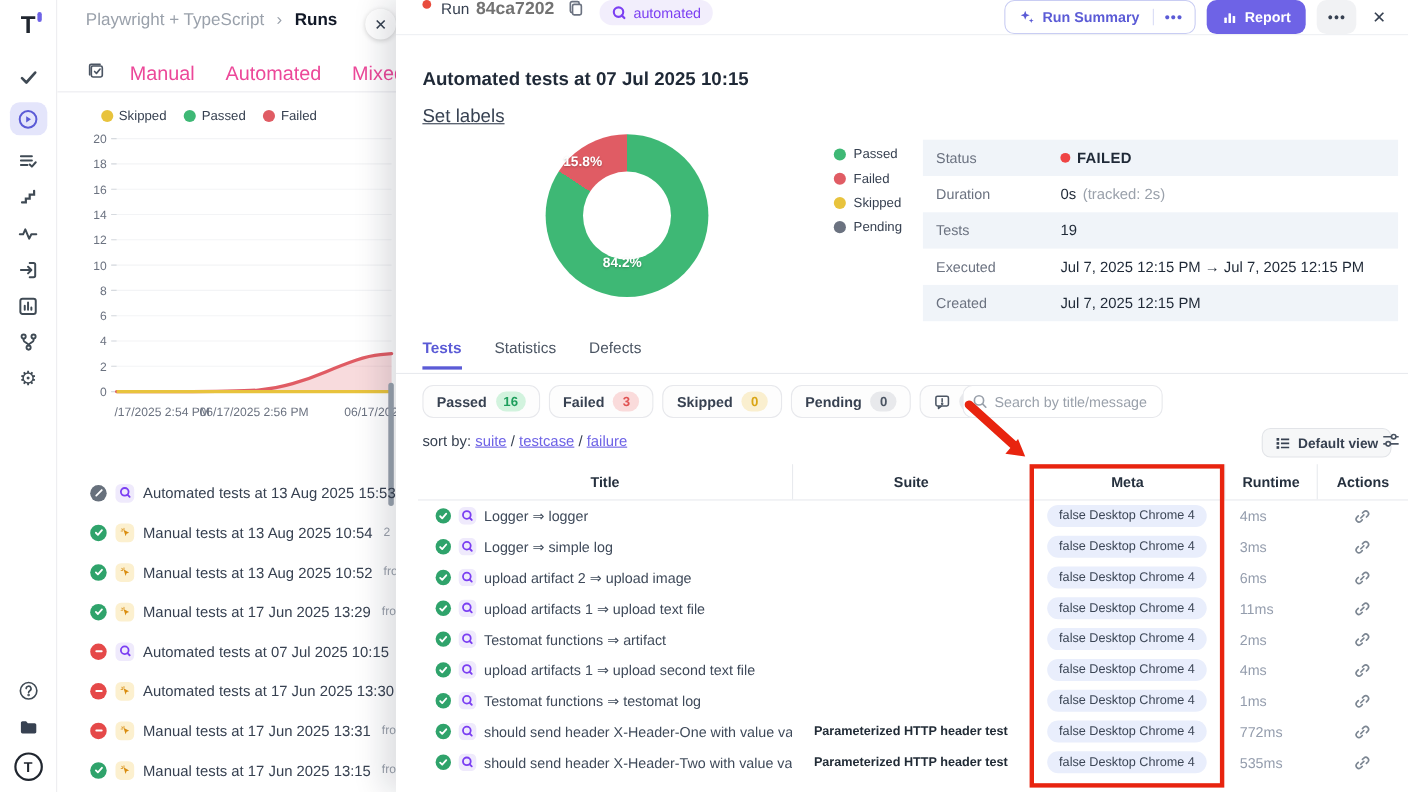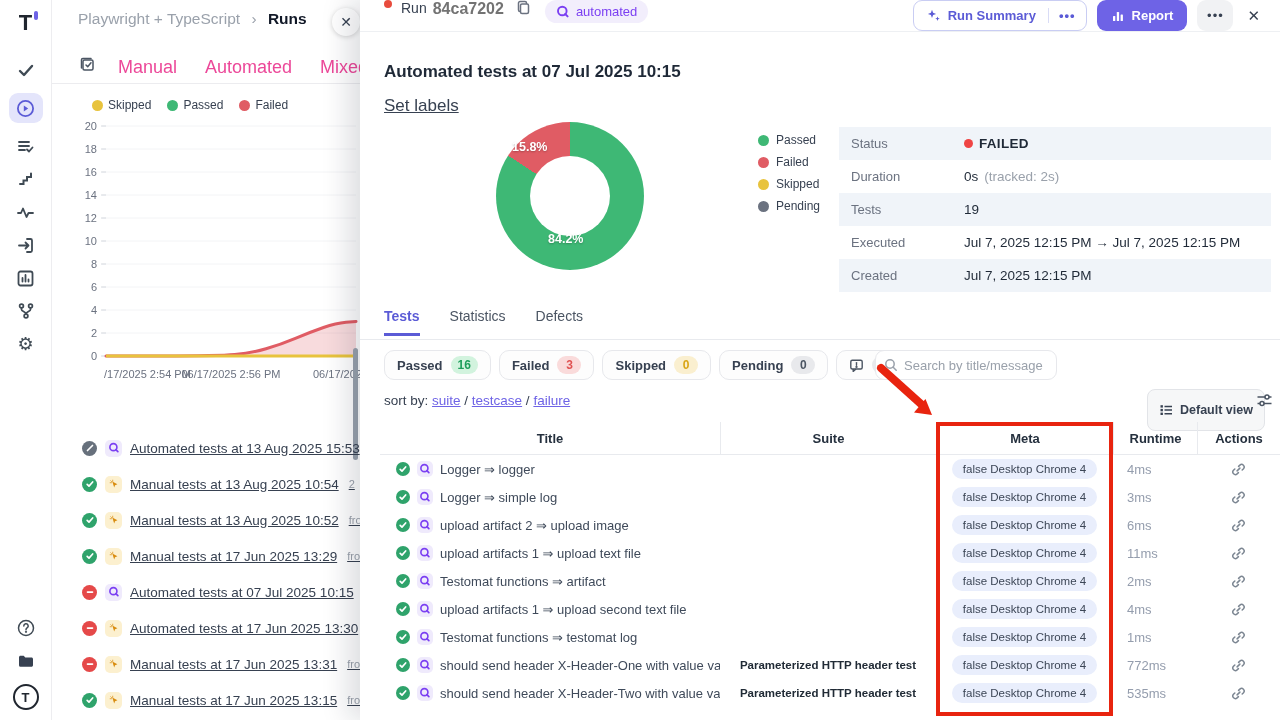--- a/index.html
+++ b/index.html
@@ -30,21 +30,21 @@
   .panel-close { position:absolute; left:280px; top:8px; width:28px; height:28px; border-radius:50%; background:#fff;
                  border:none; box-shadow:0 1px 5px rgba(0,0,0,.18); font-size:14px; color:#374151; cursor:pointer; z-index:3; }
   .runs-tabs { position:absolute; left:0; top:52px; width:100%; height:32px; border-bottom:1px solid #ececef;
                display:flex; align-items:center; padding-left:28px; gap:28px; font-size:18px; color:#ec4899; white-space:nowrap; }
   .runs-tabs .ticon { margin-right:-6px; color:#4b5563; }
   .chart-legend { position:absolute; left:40px; top:98px; display:flex; gap:16px; font-size:12px; color:#374151; }
   .chart-legend .li { display:flex; align-items:center; gap:5px; }
   .dot { width:11px; height:11px; border-radius:50%; display:inline-block; }
   .areachart { position:absolute; left:8px; top:116px; }
   .vscroll { position:absolute; left:301px; top:348px; width:5px; height:112px; background:#9aa3ae; border-radius:3px; }
-  .run-list { position:absolute; left:0; top:430px; width:330px;text-decoration:underline; }
+  .run-list { position:absolute; left:0; top:430px; width:330px; }
   .run-item { height:36px; display:flex; align-items:center; padding-left:30px; gap:8px; white-space:nowrap; cursor:pointer; }
   .run-item .title { font-size:13.5px; color:#374151; }
   .run-item .suffix { font-size:11px; color:#9aa1ab; margin-left:2px; }
   .st-ic { width:15px; height:15px; border-radius:50%; flex:none; display:flex; align-items:center; justify-content:center; }
   .st-passed { background:#2fa36b; } .st-failed { background:#e54949; } .st-canceled { background:#67707c; }
   .ty-ic { width:17px; height:17px; border-radius:5px; flex:none; display:flex; align-items:center; justify-content:center; }
   .ty-automated { background:#efeafc; color:#7b3ff2; }
   .ty-manual { background:#fcf0cf; color:#d98c0f; }
 
   
@@ -104,21 +104,21 @@
   .cnt.red { background:#fadbdb; color:#e05252; }
   .cnt.yellow { background:#faefcf; color:#d9a514; }
   .cnt.gray { background:#e8e9ec; color:#4b5563; }
   .searchbox { position:absolute; left:515px; top:350px; width:182px; height:30px; border:1px solid #e7e8ec; border-radius:9px;
                display:flex; align-items:center; padding:0 8px; gap:6px; background:#fff; }
   .searchbox input { border:none; outline:none; width:140px; font-size:13px; color:#374151; font-family:"Liberation Sans",sans-serif; }
   .searchbox input::placeholder { color:#9aa1ab; }
 
   .sortrow { position:absolute; left:24px; top:393px; font-size:13.5px; color:#374151; }
   .sortrow a { color:#6e63e6; text-decoration:underline; cursor:pointer; }
-  .viewbtn { position:absolute; left:787px; top:389px; height:42px; display:flex; align-items:center; gap:7px; padding:0 11px;
+  .viewbtn { position:absolute; left:787px; top:389px; height:27px; display:flex; align-items:center; gap:7px; padding:0 11px;
              border:1px solid #e2e4e8; border-radius:8px; background:#f6f7f8; font-size:12.5px; font-weight:600; color:#374151; cursor:pointer; }
   .sliders { position:absolute; left:896px; top:392px; cursor:pointer; color:#4b5563; }
 
   .ttable { position:absolute; left:20px; top:422px; width:900px; }
   .thead { display:grid; grid-template-columns:340px 216px 177px 84px 83px; height:33px; align-items:center;
            border-bottom:1px solid #e8eaee; font-size:13px; font-weight:800; color:#25303e; text-align:center; }
   .thead > div { border-left:1px solid #e8eaee; height:100%; display:flex; align-items:center; justify-content:center; }
   .thead > div:first-child { border-left:none; }
   .trow { display:grid; grid-template-columns:340px 216px 177px 84px 83px; height:28px; align-items:center; font-size:13px; cursor:pointer; }
   .trow .c-title { display:flex; align-items:center; gap:7px; padding-left:16px; color:#3f4a5a; white-space:nowrap; overflow:hidden; }

